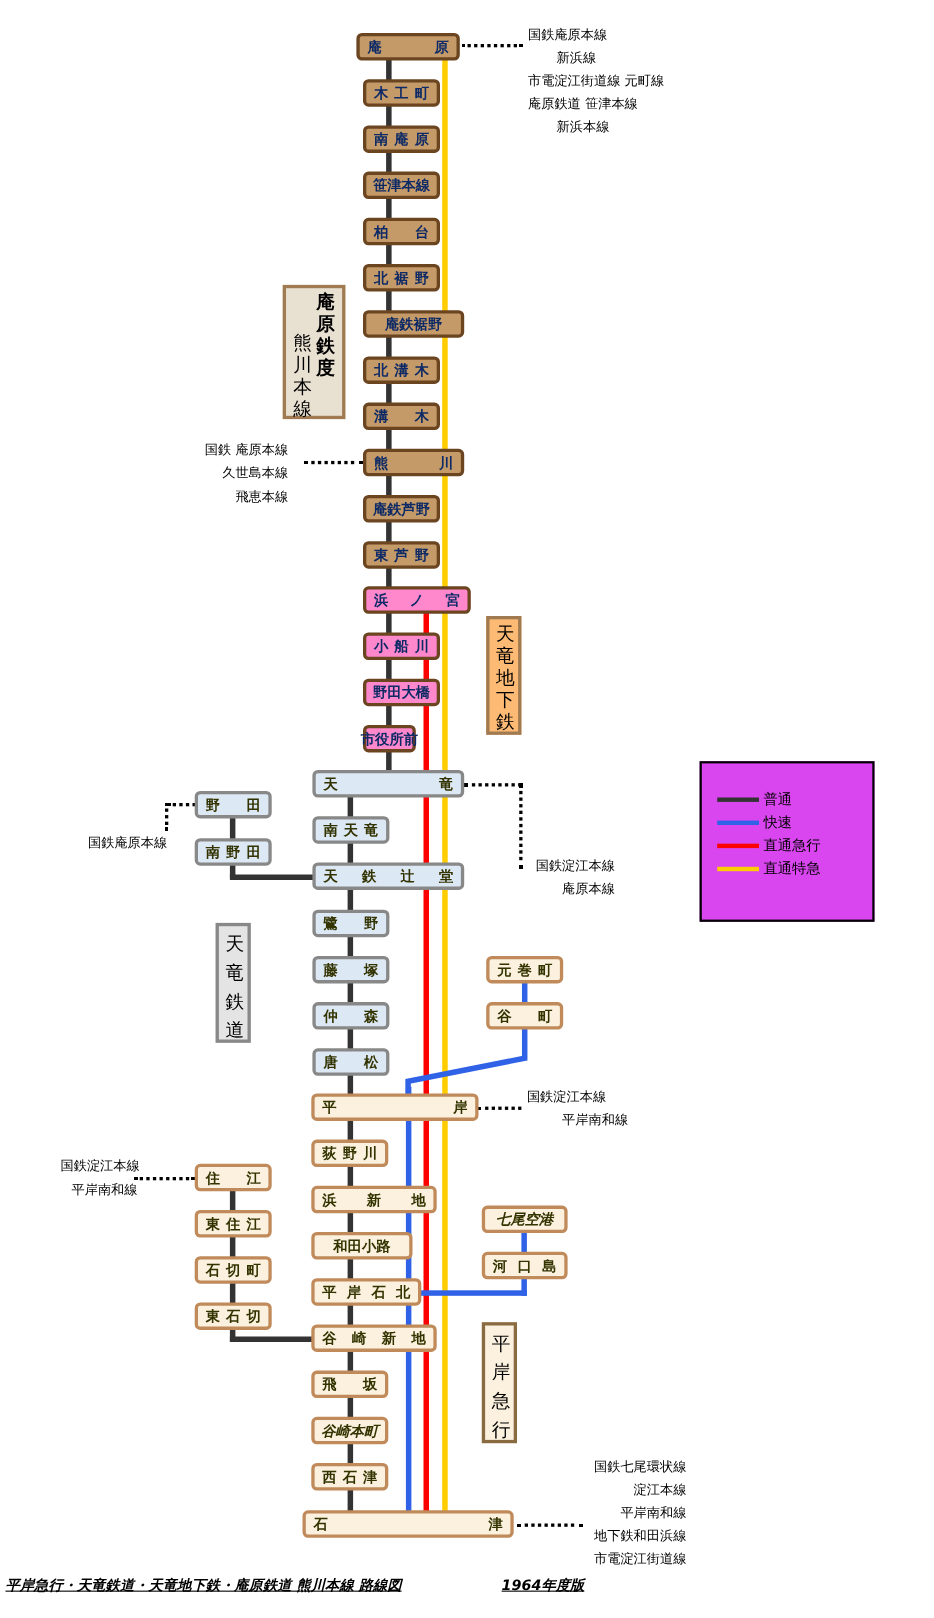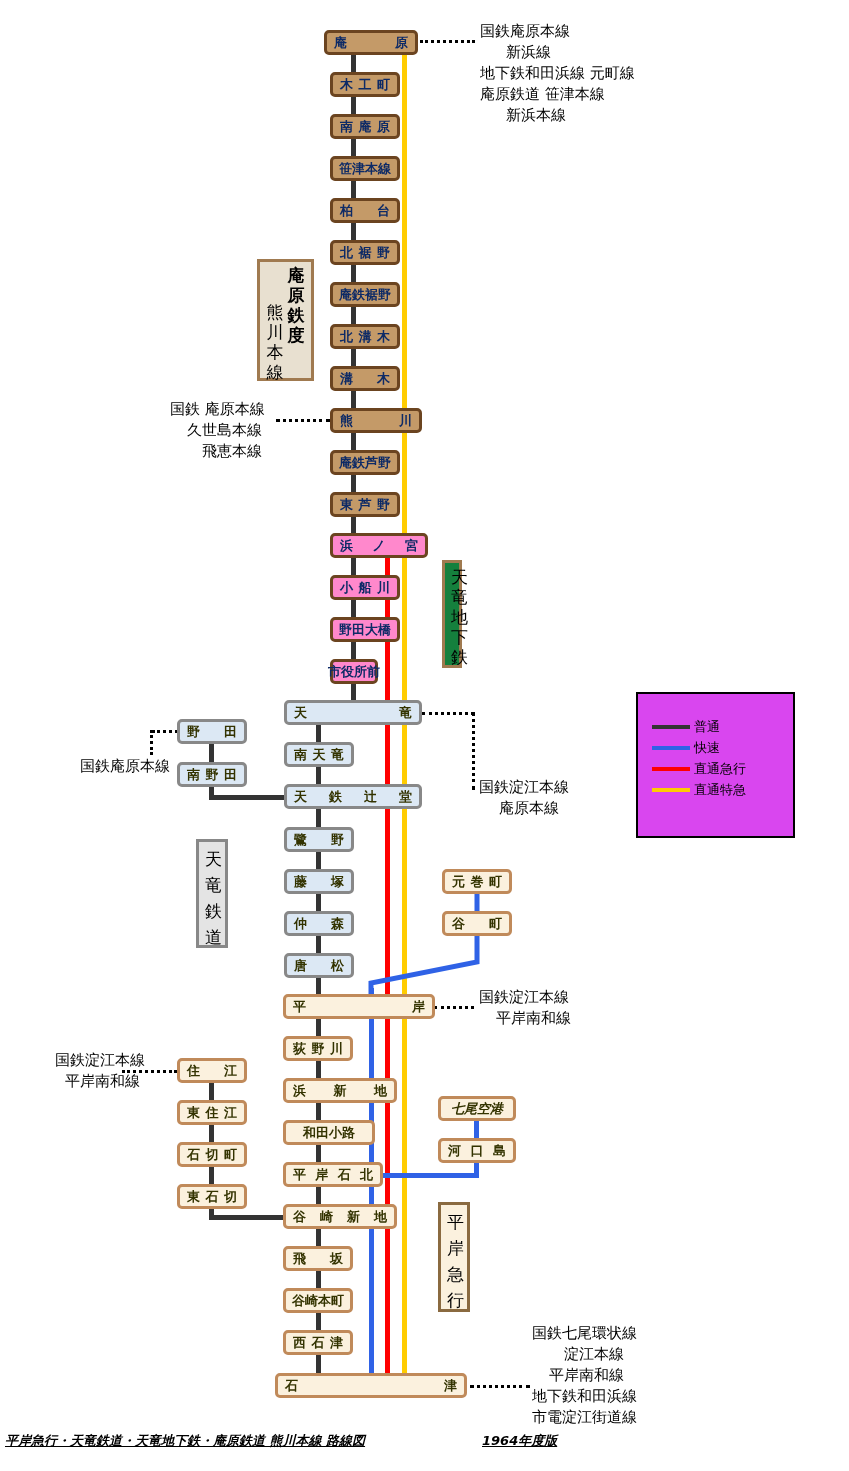--- a/index.html
+++ b/index.html
@@ -15,21 +15,21 @@
   .st { position:absolute; box-sizing:border-box; height:25px; border-radius:5px;
         display:flex; align-items:center; justify-content:space-between; padding:0 7px;
         font-weight:bold; font-size:13px; white-space:nowrap; }
   .st span { display:inline-block; }
   .st.brown { background:#c49a68; border:3px solid #6b4420; color:#0d2a66; }
   .st.pink { background:#ff88cc; border:3px solid #6b4420; color:#0d2a66; }
   .st.blue { background:#dce8f4; border:3px solid #888888; color:#333300; }
   .st.cream { background:#fbf1de; border:3px solid #c08a5a; color:#333300; }
   .vlabel { position:absolute; box-sizing:border-box; font-size:17px; color:#000;
             line-height:20px; text-align:center; font-family:"DejaVu Serif", serif; }
-  .note { position:absolute; font-size:15px; color:#000; line-height:21px; white-space:nowrap; }
+  .note { position:absolute; font-size:12px; color:#000; line-height:21px; white-space:nowrap; }
   .legend { position:absolute; left:636px; top:692px; width:159px; height:146px;
             box-sizing:border-box; border:2px solid #000; background:#d946ef; }
   .leg-item { position:absolute; left:14px; display:flex; align-items:center; font-size:13px; }
   .leg-swatch { width:38px; height:4px; margin-right:4px; }
   .footer { position:absolute; top:1432px; font-size:13px; font-weight:bold; font-style:italic;
             text-decoration:underline; color:#000; white-space:nowrap; }
 </style>
 </head>
 <body>
 
@@ -78,21 +78,21 @@
   </div>
 <div class="st brown" style="left:330px;top:198px;width:70px;">
     <span>柏</span>
     <span>台</span>
   </div>
 <div class="st brown" style="left:330px;top:240px;width:70px;">
     <span>北</span>
     <span>裾</span>
     <span>野</span>
   </div>
-<div class="st brown" style="left:330px;top:282px;width:70px;justify-content:center;padding:0 2px;">
+<div class="st brown" style="left:330px;top:282px;width:92px;justify-content:center;padding:0 2px;">
     <span>庵鉄裾野</span>
   </div>
 <div class="st brown" style="left:330px;top:324px;width:70px;">
     <span>北</span>
     <span>溝</span>
     <span>木</span>
   </div>
 <div class="st brown" style="left:330px;top:366px;width:70px;">
     <span>溝</span>
     <span>木</span>
@@ -230,45 +230,45 @@
   </div>
 <div class="st cream" style="left:438px;top:1138px;width:78px;">
     <span>河</span>
     <span>口</span>
     <span>島</span>
   </div>
 <div class="st cream" style="left:283px;top:1246px;width:70px;">
     <span>飛</span>
     <span>坂</span>
   </div>
-<div class="st cream" style="left:283px;top:1288px;width:70px;justify-content:center;padding:0 2px;">
+<div class="st cream" style="left:283px;top:1288px;width:70px;justify-content:center;padding:0 2px;font-style:italic;">
     <span>谷崎本町</span>
   </div>
 <div class="st cream" style="left:283px;top:1330px;width:70px;">
     <span>西</span>
     <span>石</span>
     <span>津</span>
   </div>
 <div class="st cream" style="left:275px;top:1373px;width:192px;">
     <span>石</span>
     <span>津</span>
   </div>
 
 <div class="vlabel" style="left:257px;top:259px;width:57px;height:122px;background:#e8e0d0;border:3px solid #a07a50;">
   <div style="position:absolute;right:6px;top:3px;width:18px;word-break:break-all;font-weight:bold;">庵原鉄度</div>
   <div style="position:absolute;left:6px;top:40px;width:18px;word-break:break-all;">熊川本線</div>
 </div>
-<div class="vlabel" style="left:442px;top:560px;width:20px;height:108px;background:#15803d;border:3px solid #a07a50;padding:4px 6px;word-break:break-all;">天竜地下鉄</div>
+<div class="vlabel" style="left:442px;top:560px;width:32px;height:108px;background:#fdba74;border:3px solid #a07a50;padding:4px 6px;word-break:break-all;">天竜地下鉄</div>
 <div class="vlabel" style="left:196px;top:839px;width:32px;height:109px;background:#e4e4e4;border:3px solid #888888;padding:4px 6px;word-break:break-all;line-height:26px;">天竜鉄道</div>
 <div class="vlabel" style="left:438px;top:1202px;width:32px;height:110px;background:#fbf1de;border:3px solid #8a6a40;padding:4px 6px;word-break:break-all;line-height:26px;">平岸急行</div>
 
 <div class="note" style="left:480px;top:21px;">
   <div>国鉄庵原本線</div>
   <div style="padding-left:26px;">新浜線</div>
-  <div>地下鉄和田浜線 元町線</div>
+  <div>市電淀江街道線 元町線</div>
   <div>庵原鉄道 笹津本線</div>
   <div style="padding-left:26px;">新浜本線</div>
 </div>
 <div class="note" style="left:170px;top:399px;width:92px;text-align:right;">
   <div>国鉄 庵原本線</div>
   <div>久世島本線</div>
   <div>飛恵本線</div>
 </div>
 <div class="note" style="left:479px;top:777px;width:80px;text-align:right;">
   <div>国鉄淀江本線</div>
@@ -306,13 +306,13 @@
     <div class="leg-swatch" style="background:#ff0000;"></div>
     <span>直通急行</span>
   </div>
   <div class="leg-item" style="top:87px;">
     <div class="leg-swatch" style="background:#ffcc00;"></div>
     <span>直通特急</span>
   </div>
 </div>
 
 <div class="footer" style="left:5px;">平岸急行・天竜鉄道・天竜地下鉄・庵原鉄道 熊川本線 路線図</div>
-<div class="footer" style="left:482px;font-style:italic;">1964年度版</div>
+<div class="footer" style="left:456px;font-style:italic;">1964年度版</div>
 
 </body></html>

